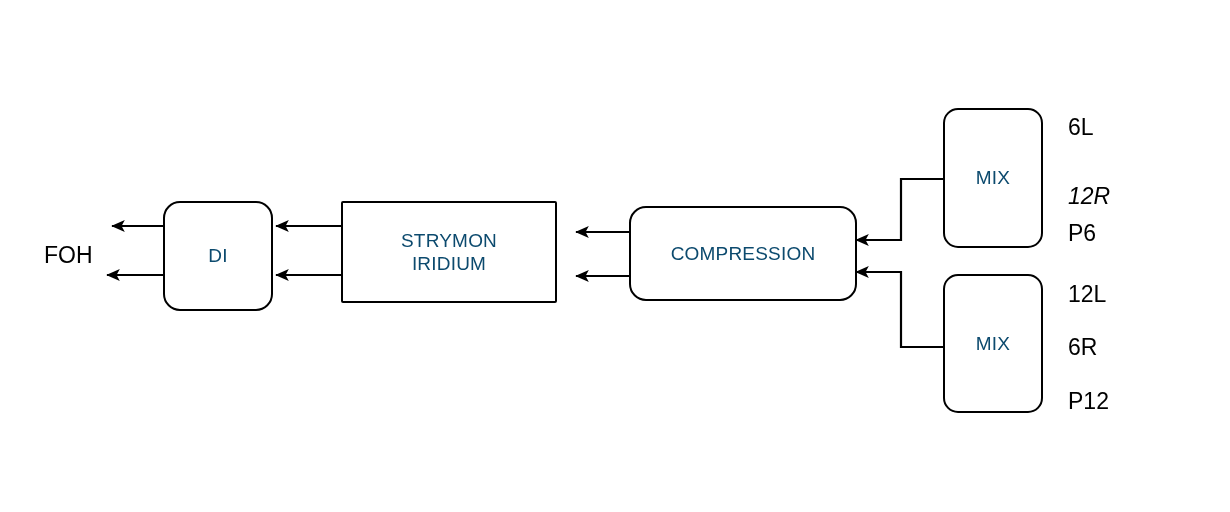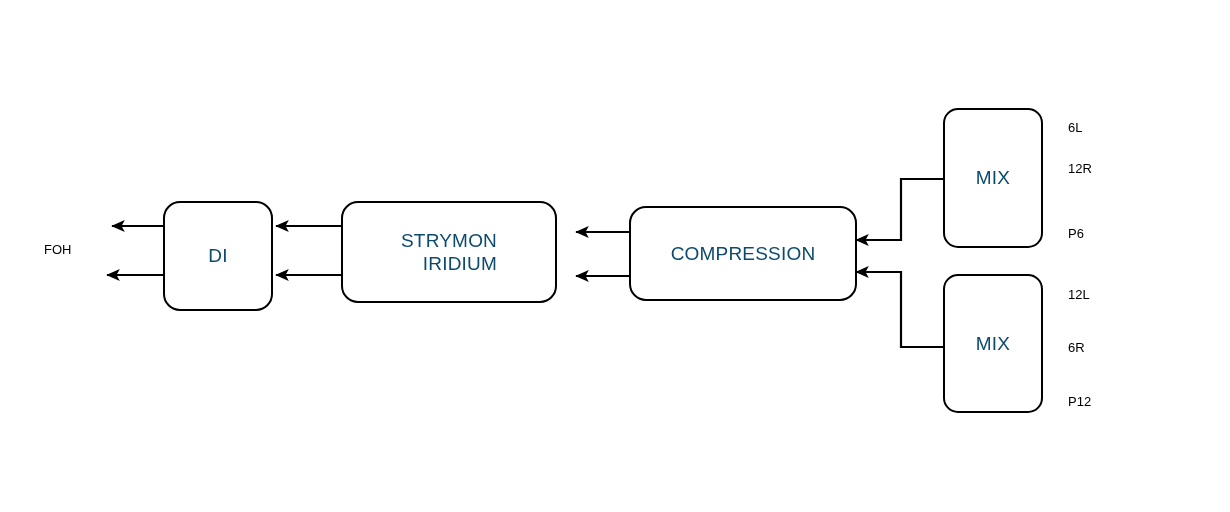--- a/index.html
+++ b/index.html
@@ -50,22 +50,21 @@
     top: 201px;
     width: 110px;
     height: 110px;
     border-radius: 17px;
   }
   #node-strymon {
     left: 341px;
     top: 201px;
     width: 216px;
     height: 102px;
-    border-radius: 17px;
-    text-align: right;
+    border-radius: 2px;
   }
   #node-compression {
     left: 629px;
     top: 206px;
     width: 228px;
     height: 95px;
     border-radius: 17px;
   }
   #node-mix-top {
     left: 943px;
@@ -77,21 +76,21 @@
   #node-mix-bottom {
     left: 943px;
     top: 274px;
     width: 100px;
     height: 139px;
     border-radius: 15px;
   }
   .free-label {
     position: absolute;
     color: #000000;
-    font-size: 13px;
+    font-size: 23px;
     white-space: nowrap;
     z-index: 2;
   }
   #label-foh {
     left: 44px;
     top: 242px;
   }
   .port-label {
     left: 1068px;
     transform: translateY(-50%);
@@ -140,20 +139,20 @@
     <span class="node-label">MIX</span>
   </div>
 
   <div class="node" id="node-mix-bottom">
     <span class="node-label">MIX</span>
   </div>
 
   <span class="free-label" id="label-foh">FOH</span>
 
   <span class="free-label port-label" style="top:127px;">6L</span>
-  <span class="free-label port-label" style="top:168px;">12R</span>
+  <span class="free-label port-label" style="top:196px;font-style:italic;">12R</span>
   <span class="free-label port-label" style="top:233px;">P6</span>
 
   <span class="free-label port-label" style="top:294px;">12L</span>
   <span class="free-label port-label" style="top:347px;">6R</span>
   <span class="free-label port-label" style="top:401px;">P12</span>
 
 </div>
 
 </body></html>

